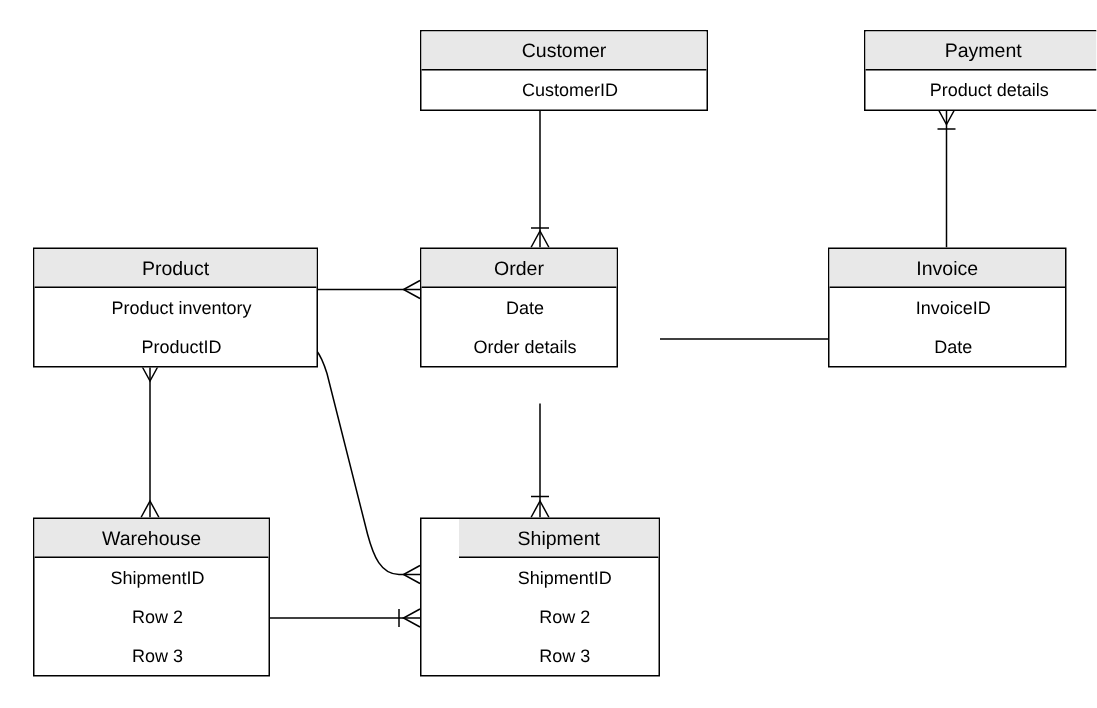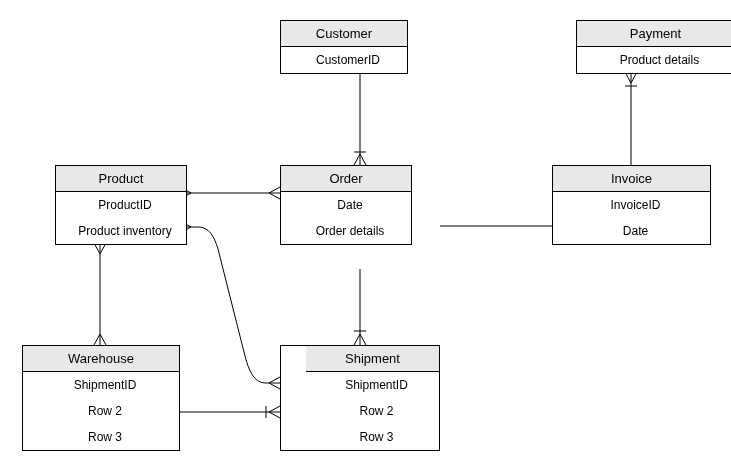--- a/index.html
+++ b/index.html
@@ -94,34 +94,34 @@
       <path d="M 440 226 L 552 226"></path>
     </g>
 
     <g>
       <path d="M 180 412 L 280 412"></path>
       <path d="M 266 406 L 266 418"></path>
       <path d="M 280 406 L 269 412 L 280 418"></path>
     </g>
   </svg>
 
-  <div class="entity" style="left:280px; top:20px; width:128px;">
+  <div class="entity" style="left:280px; top:20px; width:192px;">
     <div class="entity-header">Customer</div>
     <div class="entity-row">CustomerID</div>
   </div>
 
   <div class="entity" style="left:552px; top:20px; width:159px;margin-left:24px;">
     <div class="entity-header">Payment</div>
     <div class="entity-row">Product details</div>
   </div>
 
-  <div class="entity" style="left:22px; top:165px; width:132px;margin-left:33px;">
+  <div class="entity" style="left:22px; top:165px; width:190px;">
     <div class="entity-header">Product</div>
+    <div class="entity-row">Product inventory</div>
     <div class="entity-row">ProductID</div>
-    <div class="entity-row">Product inventory</div>
   </div>
 
   <div class="entity" style="left:280px; top:165px; width:132px;">
     <div class="entity-header">Order</div>
     <div class="entity-row">Date</div>
     <div class="entity-row">Order details</div>
   </div>
 
   <div class="entity" style="left:552px; top:165px; width:159px;">
     <div class="entity-header">Invoice</div>

